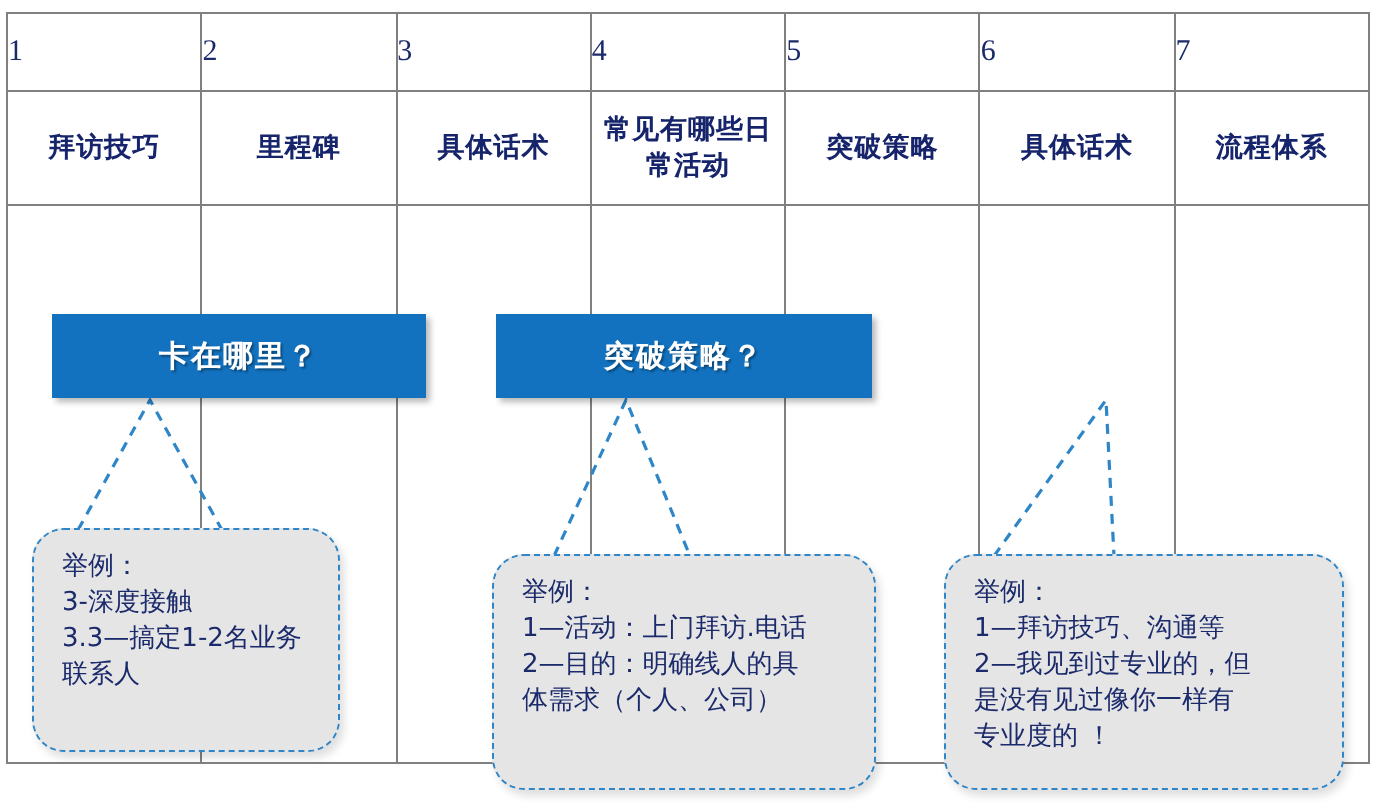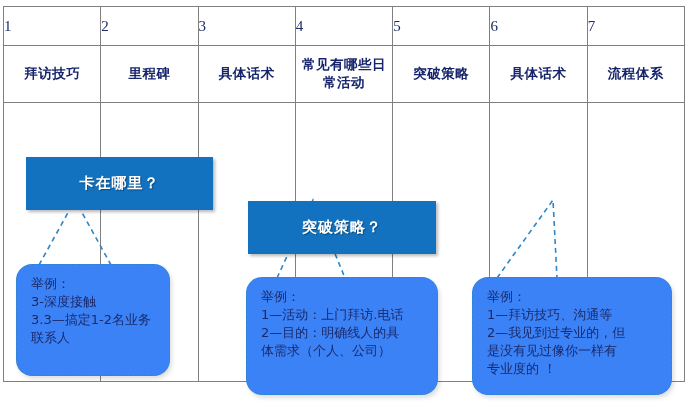--- a/index.html
+++ b/index.html
@@ -60,32 +60,32 @@
     background: #1272bf;
     color: #ffffff;
     font-size: 15px;
     font-weight: bold;
     letter-spacing: 1px;
     display: flex;
     align-items: center;
     justify-content: center;
     box-shadow: 2px 2px 3px rgba(0,0,0,0.28);
     text-shadow: 1px 1px 1px rgba(0,0,0,0.35);
-    height: 53px;
+    height: 42px;
   }
   #blue-box-1 { left: 26px;  top: 157px; width: 187px; }
-  #blue-box-2 { left: 248px; top: 157px; width: 188px; margin-top: 44px; }
+  #blue-box-2 { left: 248px; top: 157px; width: 188px; }
   #blue-box-3 { left: 488px; top: 157px; width: 188px; }
 
   
   .callout {
     position: absolute;
     border: 1.6px dashed #2e86c8;
     border-radius: 16px;
-    background: #3b82f6;
+    background: #e5e5e5;
     box-sizing: border-box;
     padding: 10px 12px 8px 14px;
     box-shadow: 2px 3px 4px rgba(0,0,0,0.13);
   }
   .callout-text {
     font-size: 13px;
     line-height: 1.38;
     color: #1b2a6b;
     white-space: pre-line;
     font-family: "DejaVu Sans", "Liberation Sans", sans-serif;

